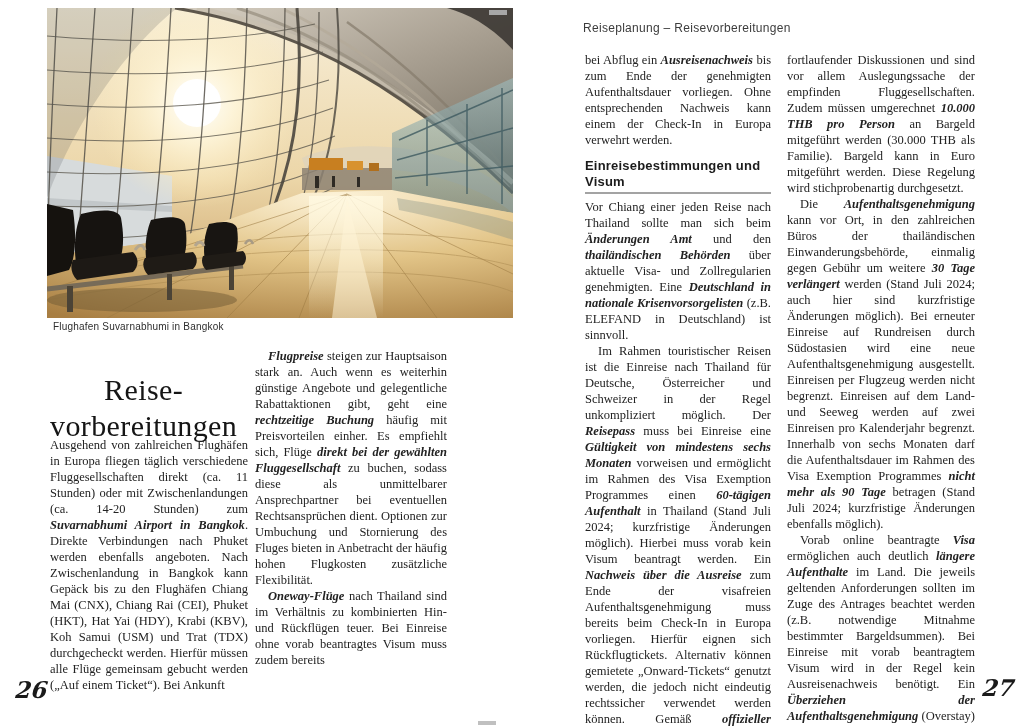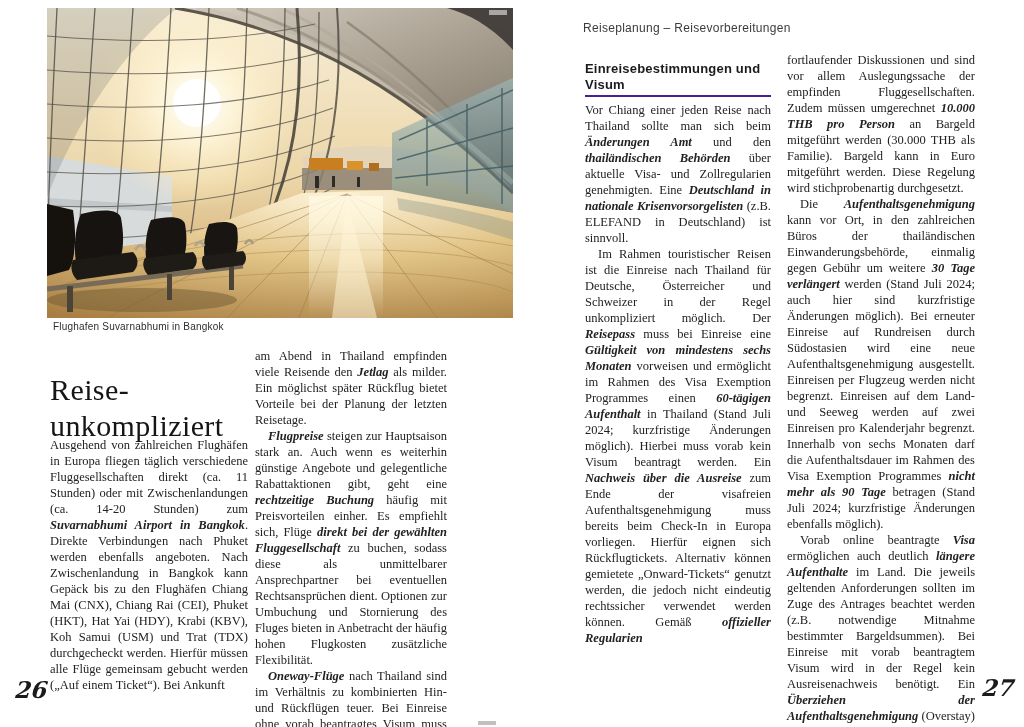--- a/index.html
+++ b/index.html
@@ -33,21 +33,21 @@
   .chapter-title {
     position: absolute;
     left: 50px; top: 352px;
     font-family: "Liberation Serif", serif;
     font-size: 30px;
     line-height: 36px;
     font-weight: 400;
     color: #151515;
     letter-spacing: .4px;
   }
-  .chapter-title span { display: block; }
+  .chapter-title span { display: block; text-align: center; }
   
   .running-header {
     position: absolute;
     left: 583px; top: 21px;
     font-family: "Liberation Sans", sans-serif;
     font-size: 12px;
     color: #3c3c3c;
     letter-spacing: .3px;
   }
   
@@ -63,21 +63,21 @@
   .col p.indent { text-indent: 13px; }
   .col p + h3, .col h3 { margin: 10px 0 5px 0; }
   .col-heading {
     font-family: "Liberation Sans", sans-serif;
     font-size: 13px;
     font-weight: 700;
     color: #1b1b1b;
     letter-spacing: .2px;
     display: inline-block;
     padding-bottom: 2px;
-    border-bottom: 2px solid #4c1d95;
+    border-bottom: 2px solid #a3a3a3;
     text-align: left;
     text-indent: 0;
   }
   h3.heading-block { margin: 0 0 6px 0; }
   h3.heading-block2 { margin: 9px 0 5px 0; }
   .em { font-weight: 700; font-style: italic; }
   #p26col1 { left: 50px;  top: 437px; width: 198px; }
   #p26col2 { left: 255px; top: 348px; width: 192px; }
   #p27col1 { left: 585px; top: 52px;  width: 186px; }
   #p27col2 { left: 787px; top: 52px;  width: 188px; }
@@ -226,38 +226,38 @@
         <path d="M198,236 C201,231 204,231 206,236" stroke="#a89b85" stroke-width="2.5" fill="none"></path>
       </g>
       <path d="M0,0 L130,0 C80,40 30,110 0,190 Z" fill="#3f4246" opacity="0.18"></path>
     </svg>
   </figure>
 
   <div class="caption">Flughafen Suvarnabhumi in Bangkok</div>
 
   <h1 class="chapter-title">
     <span>Reise-</span>
-    <span>unkompliziert</span>
+    <span>vorbereitungen</span>
   </h1>
 
   <div class="col" id="p26col1">
     <p><span>Ausgehend von zahlreichen Flughäfen in Europa fliegen täglich verschiedene Fluggesellschaften direkt (ca. 11 Stunden) oder mit Zwischenlandungen (ca. 14-20 Stunden) zum </span><span class="em">Suvarnabhumi Airport in Bangkok</span><span>. Direkte Verbindungen nach Phuket werden ebenfalls angeboten. Nach Zwischenlandung in Bangkok kann Gepäck bis zu den Flughäfen Chiang Mai (CNX), Chiang Rai (CEI), Phuket (HKT), Hat Yai (HDY), Krabi (KBV), Koh Samui (USM) und Trat (TDX) durchgecheckt werden. Hierfür müssen alle Flüge gemeinsam gebucht werden („Auf einem Ticket“). Bei Ankunft</span></p>
   </div>
 
   <div class="col" id="p26col2">
-    <p><span>am Abend in Thailand empfinden viele Reisende den </span><span class="em">Jetlag</span><span> als milder. Ein möglichst später Rückflug bietet Vorteile bei der Planung der letzten Reisetage.</span></p>
     <p class="indent"><span class="em">Flugpreise</span><span> steigen zur Hauptsaison stark an. Auch wenn es weiterhin günstige Angebote und gelegentliche Rabattaktionen gibt, geht eine </span><span class="em">rechtzeitige Buchung</span><span> häufig mit Preisvorteilen einher. Es empfiehlt sich, Flüge </span><span class="em">direkt bei der gewählten Fluggesellschaft</span><span> zu buchen, sodass diese als unmittelbarer Ansprechpartner bei eventuellen Rechtsansprüchen dient. Optionen zur Umbuchung und Stornierung des Fluges bieten in Anbetracht der häufig hohen Flugkosten zusätzliche Flexibilität.</span></p>
     <p class="indent"><span class="em">Oneway-Flüge</span><span> nach Thailand sind im Verhältnis zu kombinierten Hin- und Rückflügen teuer. Bei Einreise ohne vorab beantragtes Visum muss zudem bereits</span></p>
   </div>
 
   <div class="page-num left">26</div>
 
   <div class="running-header">Reiseplanung – Reisevorbereitungen</div>
 
   <div class="col" id="p27col1">
+    <p><span>bei Abflug ein </span><span class="em">Ausreisenachweis</span><span> bis zum Ende der genehmigten Aufenthaltsdauer vorliegen. Ohne entsprechenden Nachweis kann einem der Check-In in Europa verwehrt werden.</span></p>
     <h3 class="heading-block2">
       <span class="col-heading">Einreisebestimmungen und Visum</span>
     </h3>
     <p><span>Vor Chiang einer jeden Reise nach Thailand sollte man sich beim </span><span class="em">Änderungen Amt</span><span> und den </span><span class="em">thailändischen Behörden</span><span> über aktuelle Visa- und Zollregularien genehmigten. Eine </span><span class="em">Deutschland in nationale Krisenvorsorgelisten</span><span> (z.B. ELEFAND in Deutschland) ist sinnvoll.</span></p>
     <p class="indent"><span>Im Rahmen touristischer Reisen ist die Einreise nach Thailand für Deutsche, Österreicher und Schweizer in der Regel unkompliziert möglich. Der </span><span class="em">Reisepass</span><span> muss bei Einreise eine </span><span class="em">Gültigkeit von mindestens sechs Monaten</span><span> vorweisen und ermöglicht im Rahmen des Visa Exemption Programmes einen </span><span class="em">60-tägigen Aufenthalt</span><span> in Thailand (Stand Juli 2024; kurzfristige Änderungen möglich). Hierbei muss vorab kein Visum beantragt werden. Ein </span><span class="em">Nachweis über die Ausreise</span><span> zum Ende der visafreien Aufenthaltsgenehmigung muss bereits beim Check-In in Europa vorliegen. Hierfür eignen sich Rückflugtickets. Alternativ können gemietete „Onward-Tickets“ genutzt werden, die jedoch nicht eindeutig rechtssicher verwendet werden können. Gemäß </span><span class="em">offizieller Regularien</span></p>
   </div>
 
   <div class="col" id="p27col2">
     <p><span>fortlaufender Diskussionen und sind vor allem Auslegungssache der empfinden Fluggesellschaften. Zudem müssen umgerechnet </span><span class="em">10.000 THB pro Person</span><span> an Bargeld mitgeführt werden (30.000 THB als Familie). Bargeld kann in Euro mitgeführt werden. Diese Regelung wird stichprobenartig durchgesetzt.</span></p>
     <p class="indent"><span>Die </span><span class="em">Aufenthaltsgenehmigung</span><span> kann vor Ort, in den zahlreichen Büros der thailändischen Einwanderungsbehörde, einmalig gegen Gebühr um weitere </span><span class="em">30 Tage verlängert</span><span> werden (Stand Juli 2024; auch hier sind kurzfristige Änderungen möglich). Bei erneuter Einreise auf Rundreisen durch Südostasien wird eine neue Aufenthaltsgenehmigung ausgestellt. Einreisen per Flugzeug werden nicht begrenzt. Einreisen auf dem Land- und Seeweg werden auf zwei Einreisen pro Kalenderjahr begrenzt. Innerhalb von sechs Monaten darf die Aufenthaltsdauer im Rahmen des Visa Exemption Programmes </span><span class="em">nicht mehr als 90 Tage</span><span> betragen (Stand Juli 2024; kurzfristige Änderungen ebenfalls möglich).</span></p>

